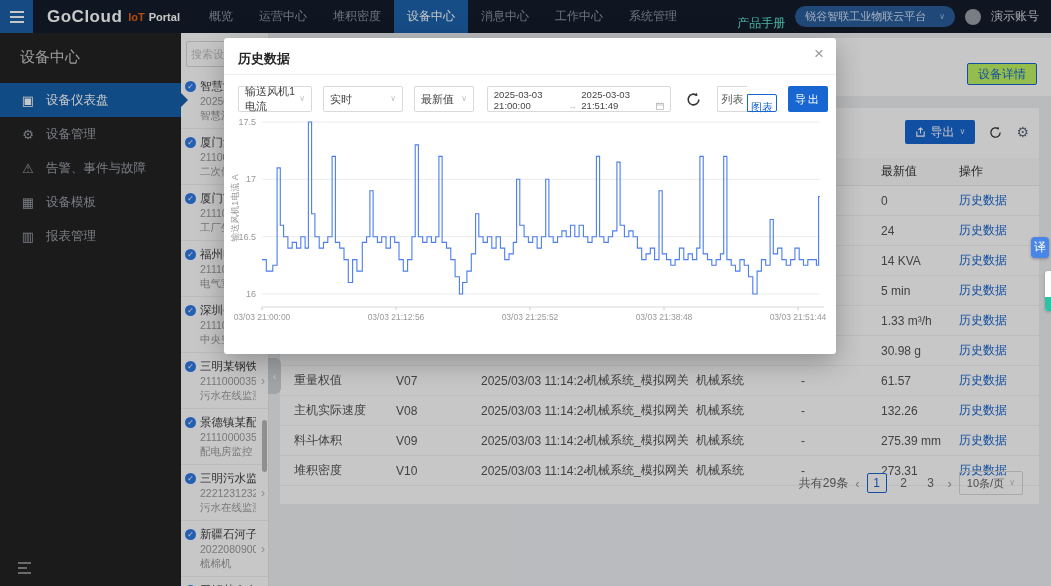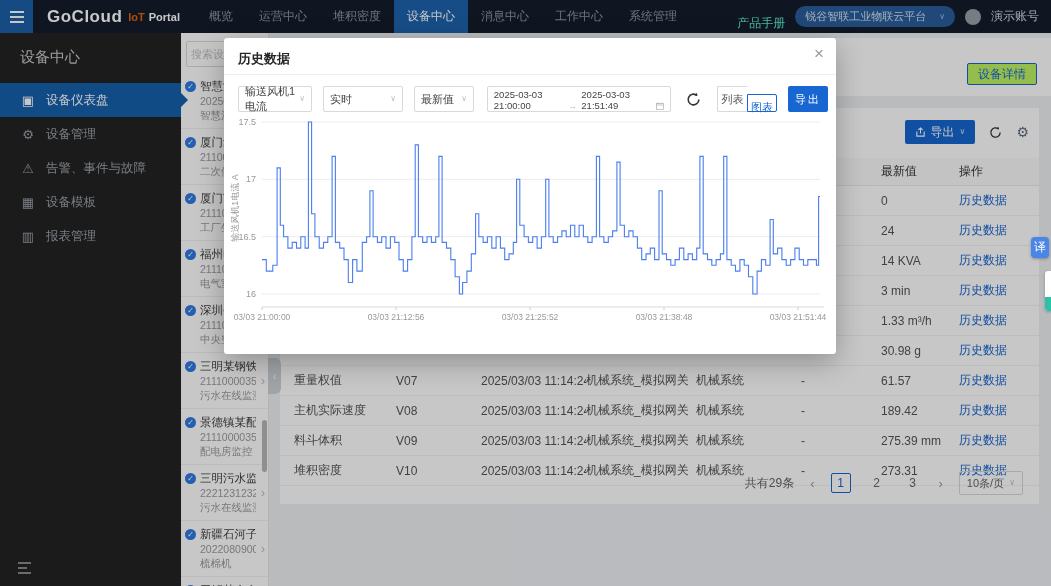--- a/index.html
+++ b/index.html
@@ -58,21 +58,21 @@
   .card-toolbar{position:absolute;top:12px;right:10px;display:flex;align-items:center;gap:14px;}
   .export-btn{height:24px;background:#1766d1;color:#fff;font-size:12px;border:0;border-radius:2px;padding:0 10px;display:flex;align-items:center;gap:5px;cursor:pointer;font-family:inherit;}
   .export-btn .caret{color:#cfe0f5;}
   .icon-btn{color:#5f6b7a;font-size:14px;cursor:pointer;line-height:1;}
   .data-table{position:absolute;left:0;top:50px;right:0;}
   .t-row{display:grid;grid-template-columns:116px 85px 105px 110px 105px 80px 78px 80px;height:29px;align-items:center;border-bottom:1px solid #f2f2f2;font-size:12px;color:#555;}
   .t-row > :first-child{padding-left:14px;font-family:Liberation Serif, serif;}
   .t-row span{white-space:nowrap;overflow:hidden;}
   .t-head{background:#fafafa;color:#333;height:27px;border-bottom:1px solid #ebebeb;}
   .t-link{color:#1766d1;cursor:pointer;}
-  .pagination{position:absolute;right:16px;bottom:9px;display:flex;align-items:center;gap:16px;font-size:12px;color:#666;}
+  .pagination{position:absolute;right:16px;bottom:9px;display:flex;align-items:center;gap:7px;font-size:12px;color:#666;}
   .page-btn{min-width:20px;height:20px;line-height:18px;text-align:center;border:1px solid transparent;border-radius:2px;cursor:pointer;color:#666;box-sizing:border-box;}
   .page-btn.active{border-color:#1766d1;color:#1766d1;background:#fff;}
   .page-arrow{color:#999;cursor:pointer;font-size:13px;}
   .page-size{border:1px solid #d9d9d9;border-radius:2px;height:22px;padding:0 7px;font-size:11px;color:#666;display:flex;gap:5px;align-items:center;cursor:pointer;}
 
   
   .overlay{position:absolute;inset:0;background:rgba(0,0,0,.22);z-index:20;}
   .modal{position:absolute;left:224px;top:38px;width:612px;height:316px;background:#fff;border-radius:3px;box-shadow:0 8px 28px rgba(0,0,0,.28);z-index:30;}
   .modal-title{position:absolute;left:14px;top:12px;font-size:13px;font-weight:bold;color:#262626;}
   .modal-close{position:absolute;right:12px;top:6px;font-size:17px;color:#999;cursor:pointer;}
@@ -327,21 +327,21 @@
           <span class="t-link">历史数据</span>
         </div>
 
         <div class="t-row">
           <span></span>
           <span></span>
           <span></span>
           <span></span>
           <span></span>
           <span></span>
-          <span>3 min</span>
+          <span>5 min</span>
           <span class="t-link">历史数据</span>
         </div>
 
         <div class="t-row">
           <span></span>
           <span></span>
           <span></span>
           <span></span>
           <span></span>
           <span></span>
@@ -371,21 +371,21 @@
           <span class="t-link">历史数据</span>
         </div>
 
         <div class="t-row">
           <span>主机实际速度</span>
           <span>V08</span>
           <span>2025/03/03 11:14:24</span>
           <span>机械系统_模拟网关</span>
           <span>机械系统</span>
           <span>-</span>
-          <span>189.42</span>
+          <span>132.26</span>
           <span class="t-link">历史数据</span>
         </div>
 
         <div class="t-row">
           <span>料斗体积</span>
           <span>V09</span>
           <span>2025/03/03 11:14:24</span>
           <span>机械系统_模拟网关</span>
           <span>机械系统</span>
           <span>-</span>

